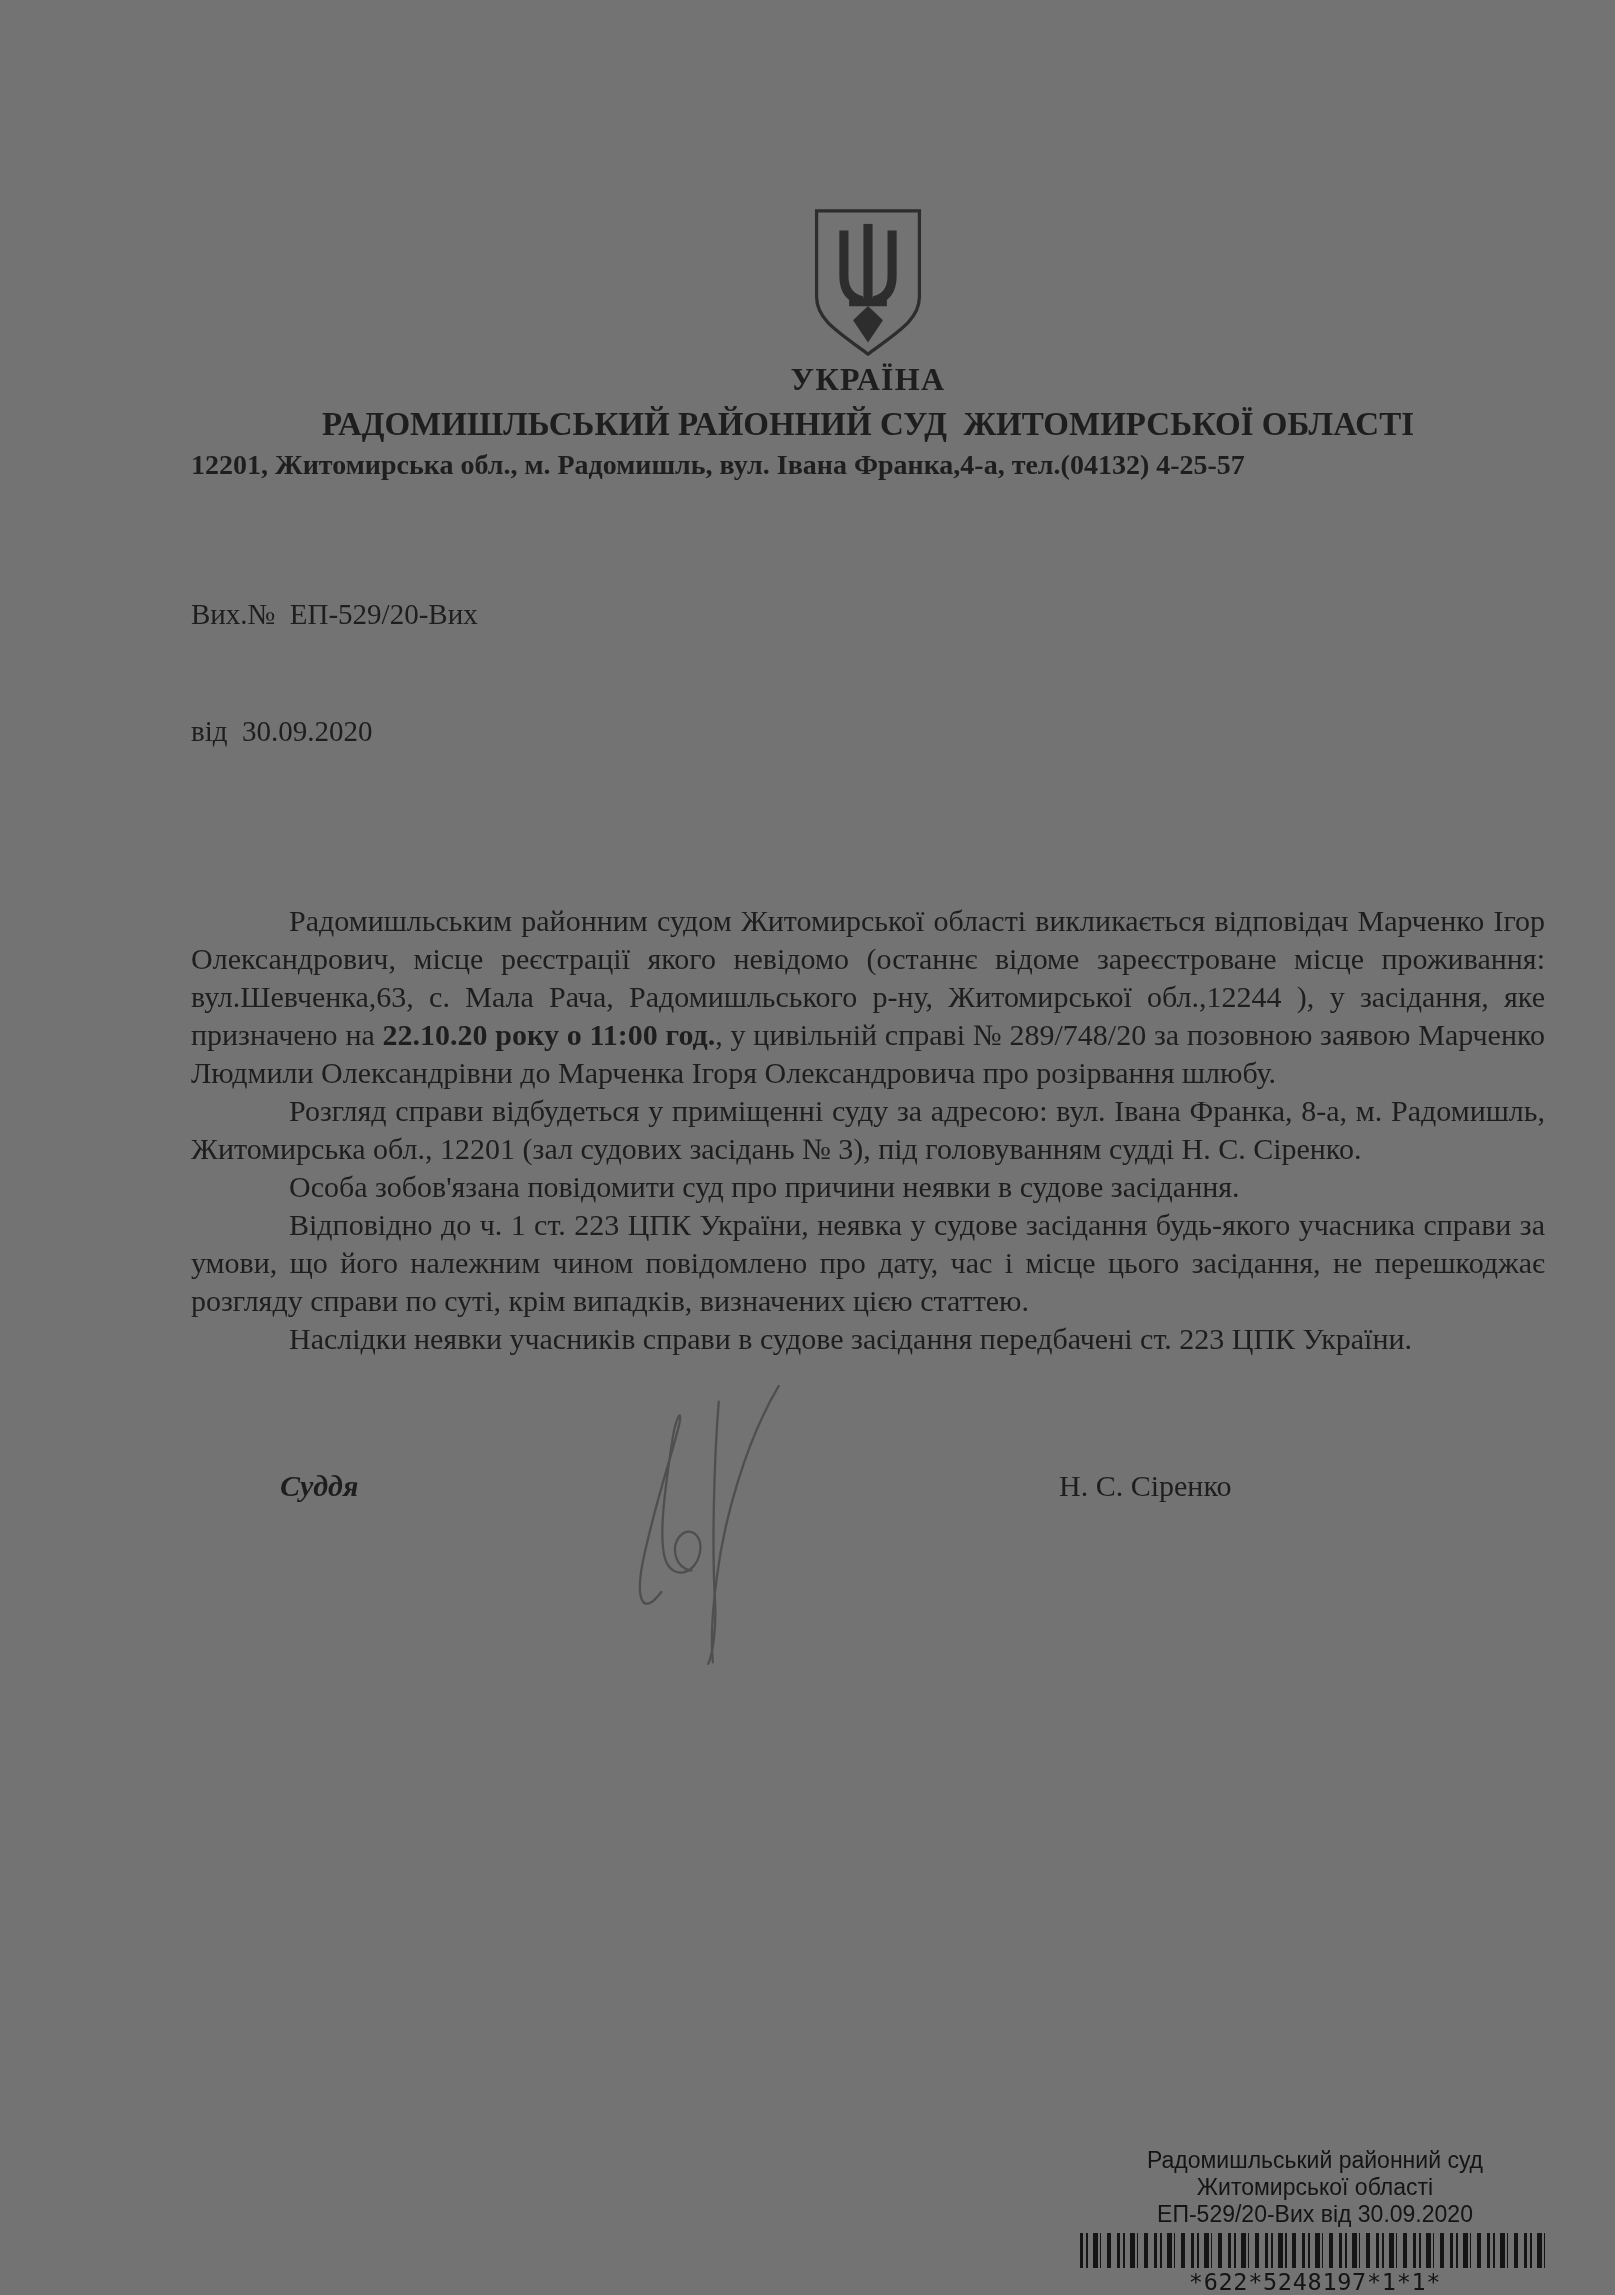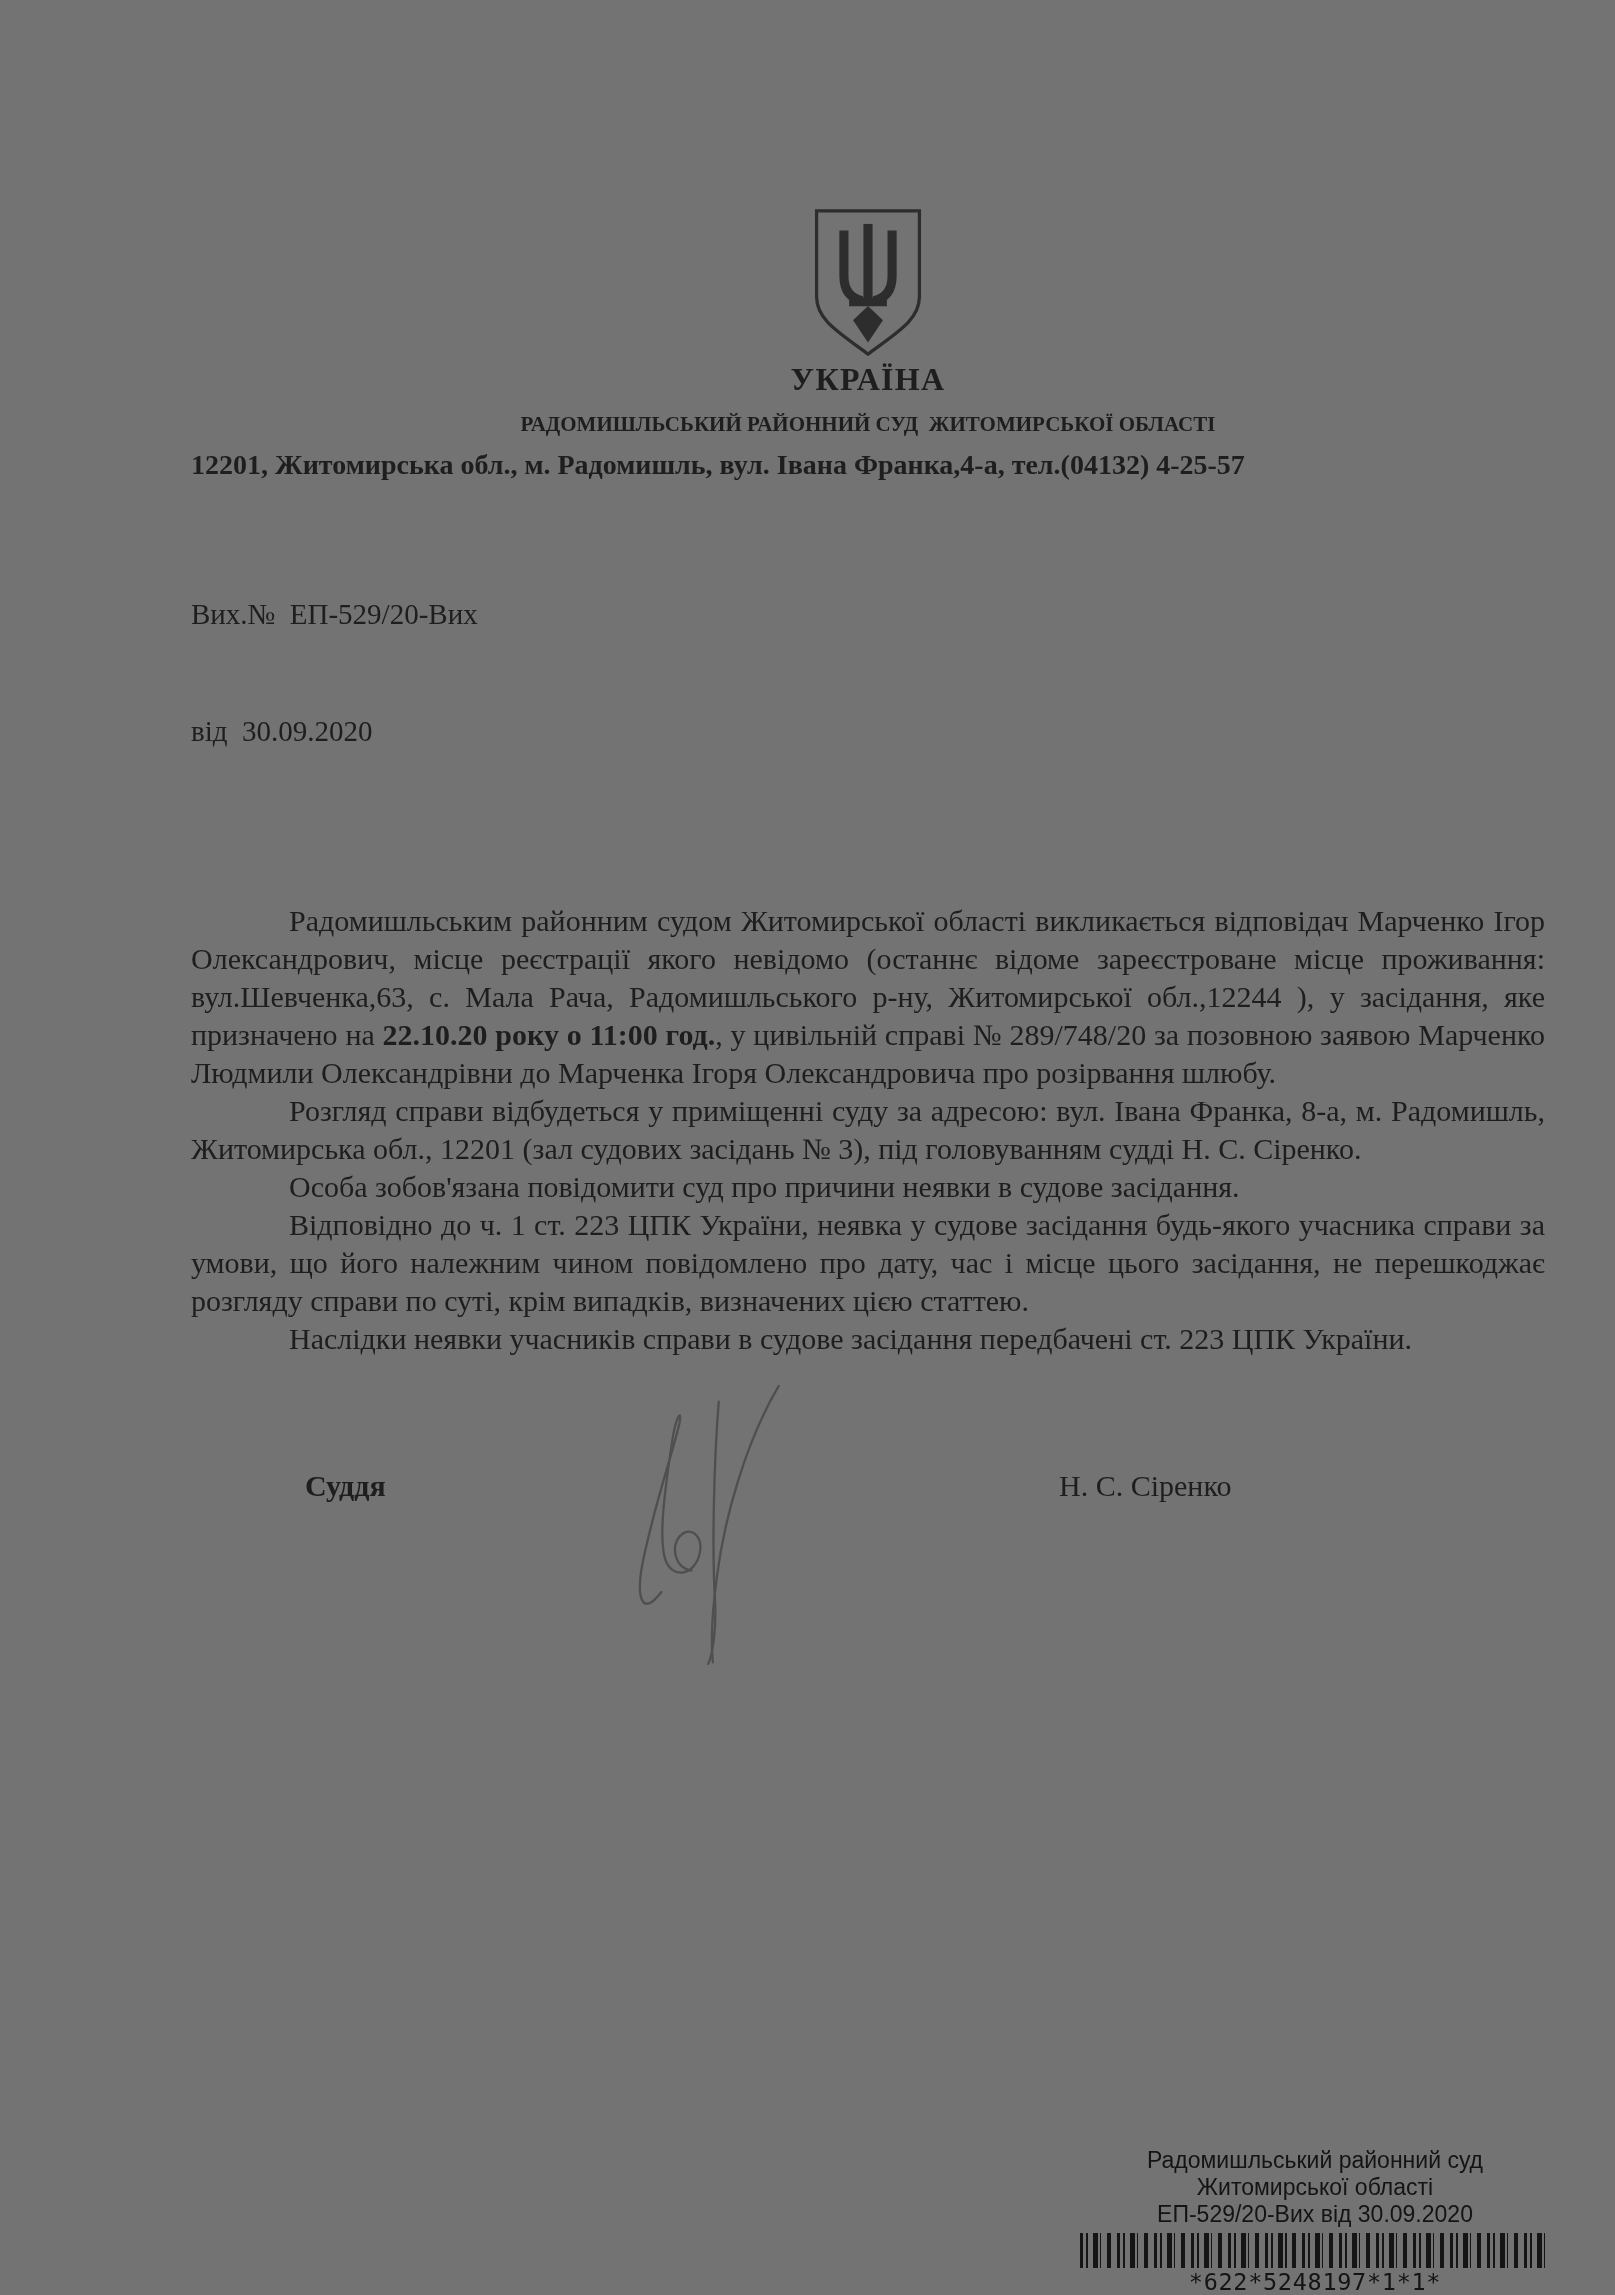--- a/index.html
+++ b/index.html
@@ -34,21 +34,21 @@
     text-align: center;
     font-weight: bold;
     font-size: 32px;
     letter-spacing: 1.3px;
     margin-top: 2.6px;
     line-height: 37px;
   }
   .court-name {
     text-align: center;
     font-weight: bold;
-    font-size: 21px;
+    font-size: 33px;
     margin-top: 9px;
     line-height: 35px;
     white-space: pre-wrap;
   }
   .address {
     font-weight: bold;
     font-size: 28px;
     margin-top: 6.5px;
     line-height: 34px;
   }
@@ -70,23 +70,24 @@
   }
   .bold { font-weight: bold; }
   .sign-row {
     position: relative;
     margin-top: 76px;
     height: 261px;
     font-size: 30px;
   }
   .sign-role {
     position: absolute;
-    left: 114px;
+    left: 89px;
     top: 35px;
     font-weight: bold;
+    font-style: italic;
   }
   .sign-svg {
     position: absolute;
     left: 392px;
     top: -52px;
     width: 248px;
     height: 287px;
   }
   .sign-name {
     position: absolute;

